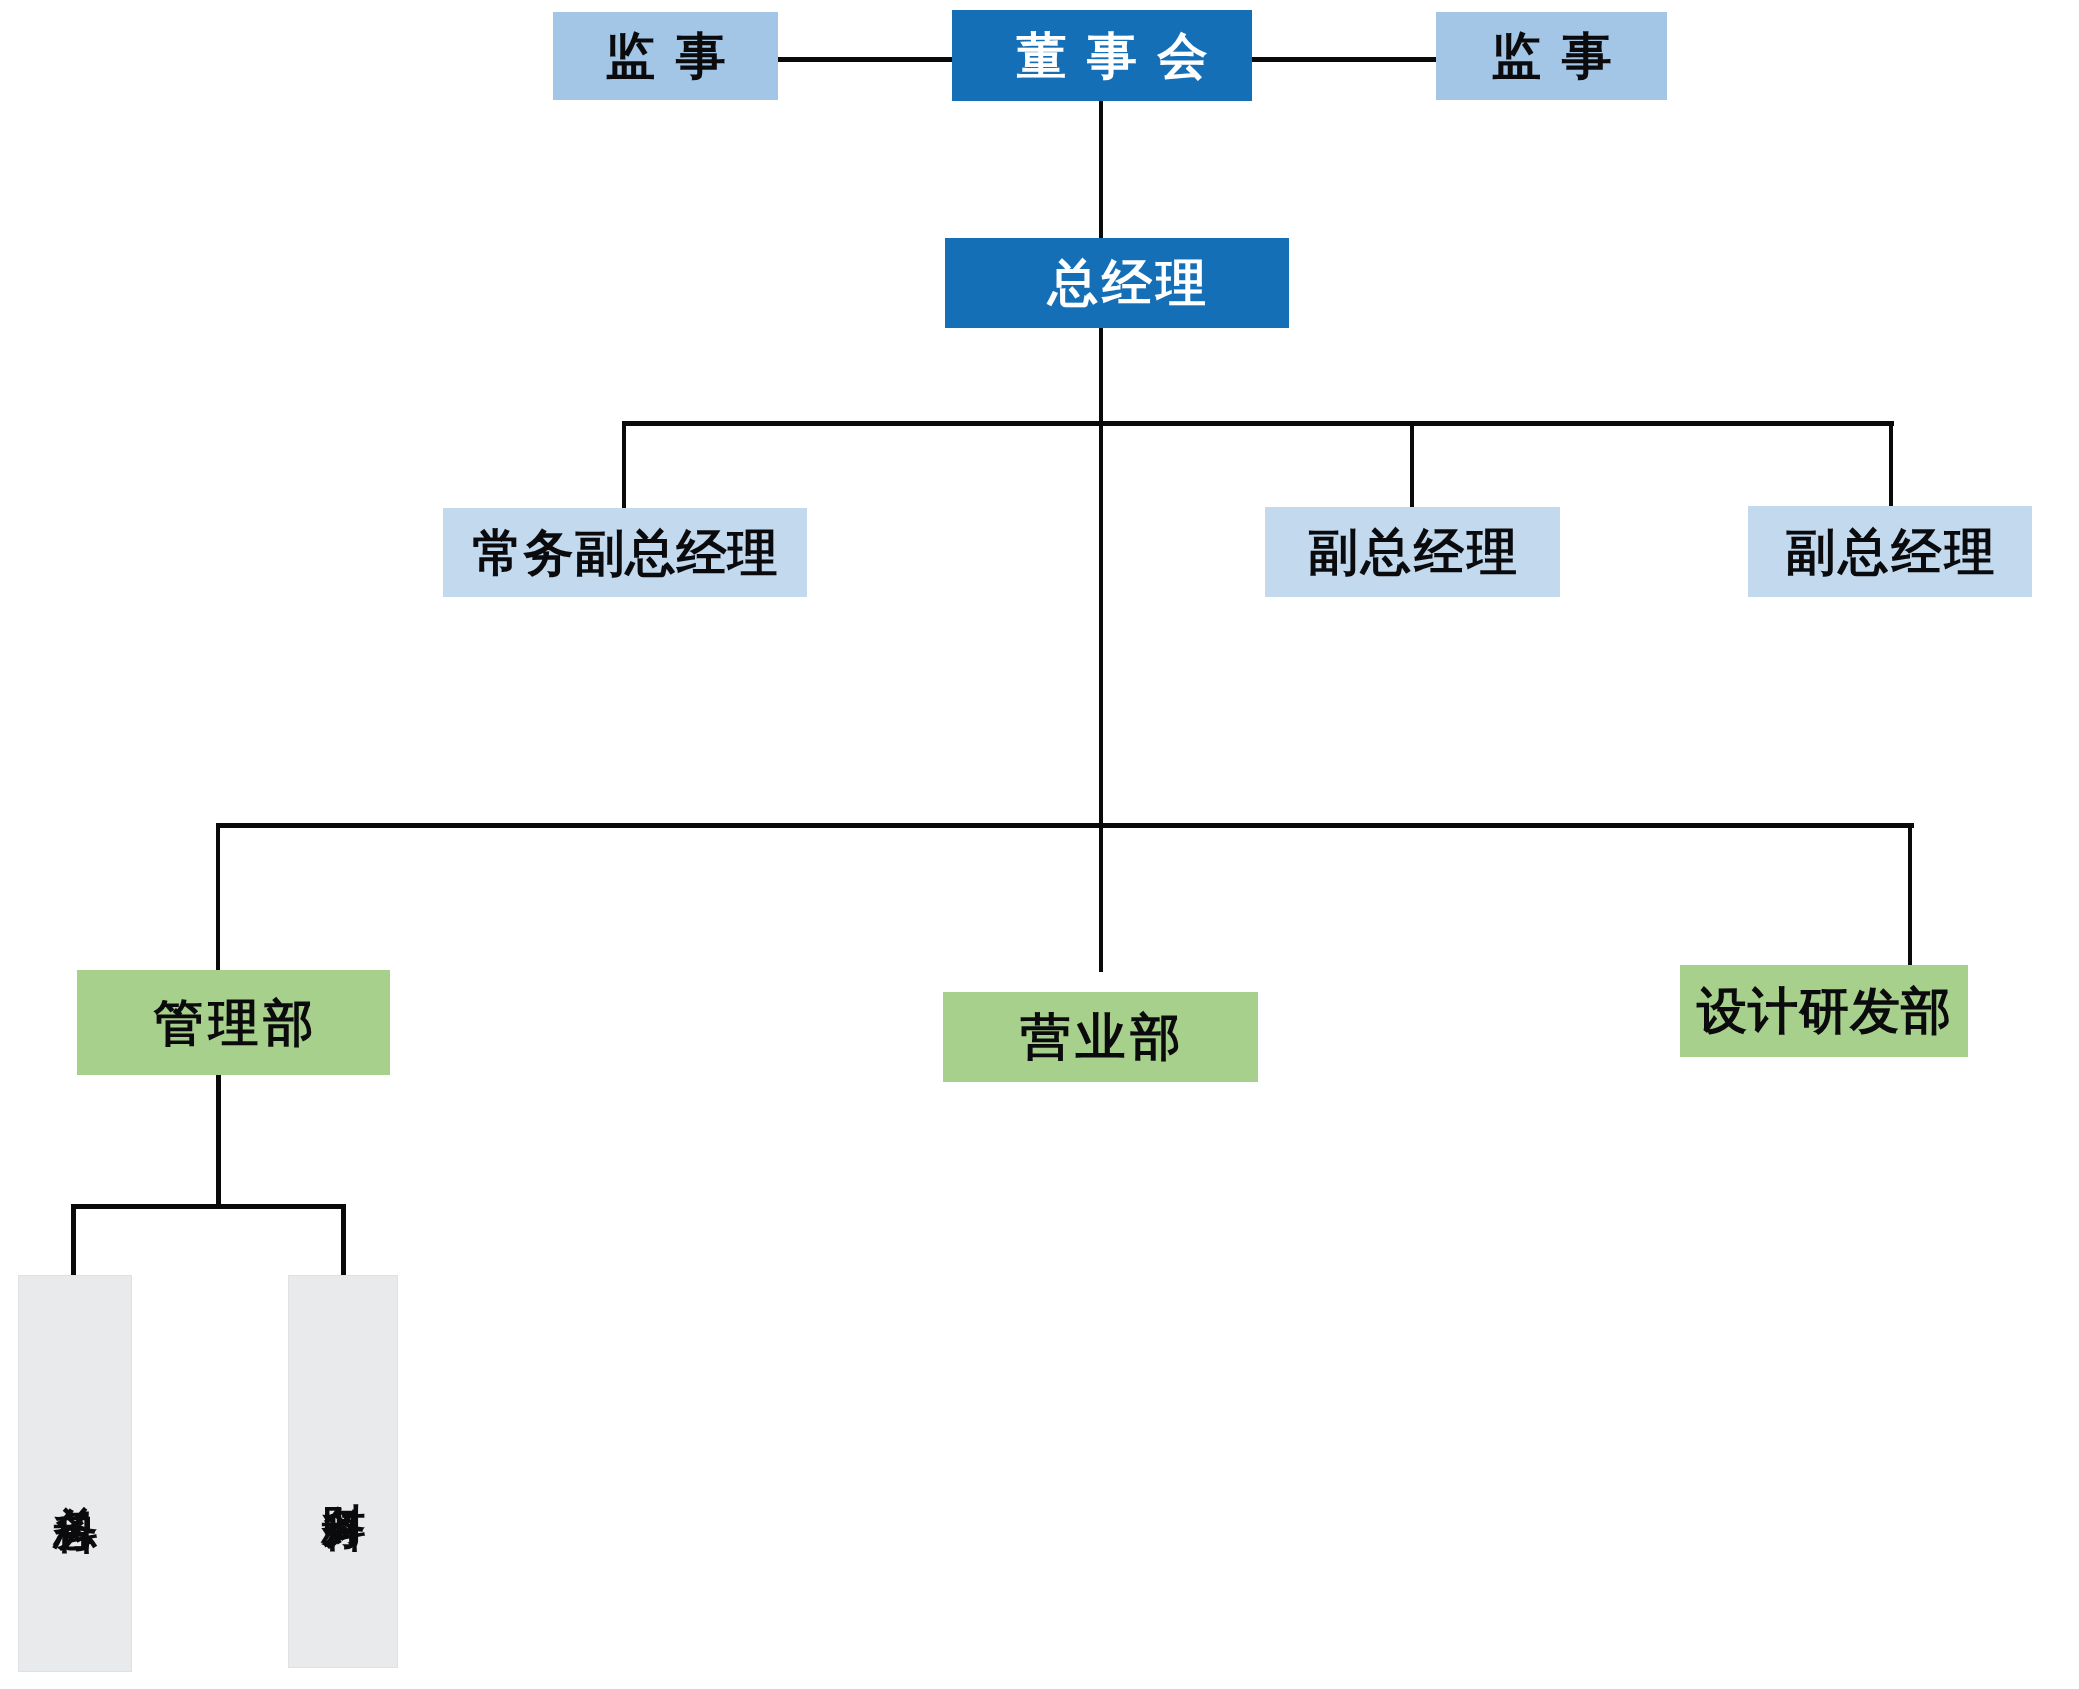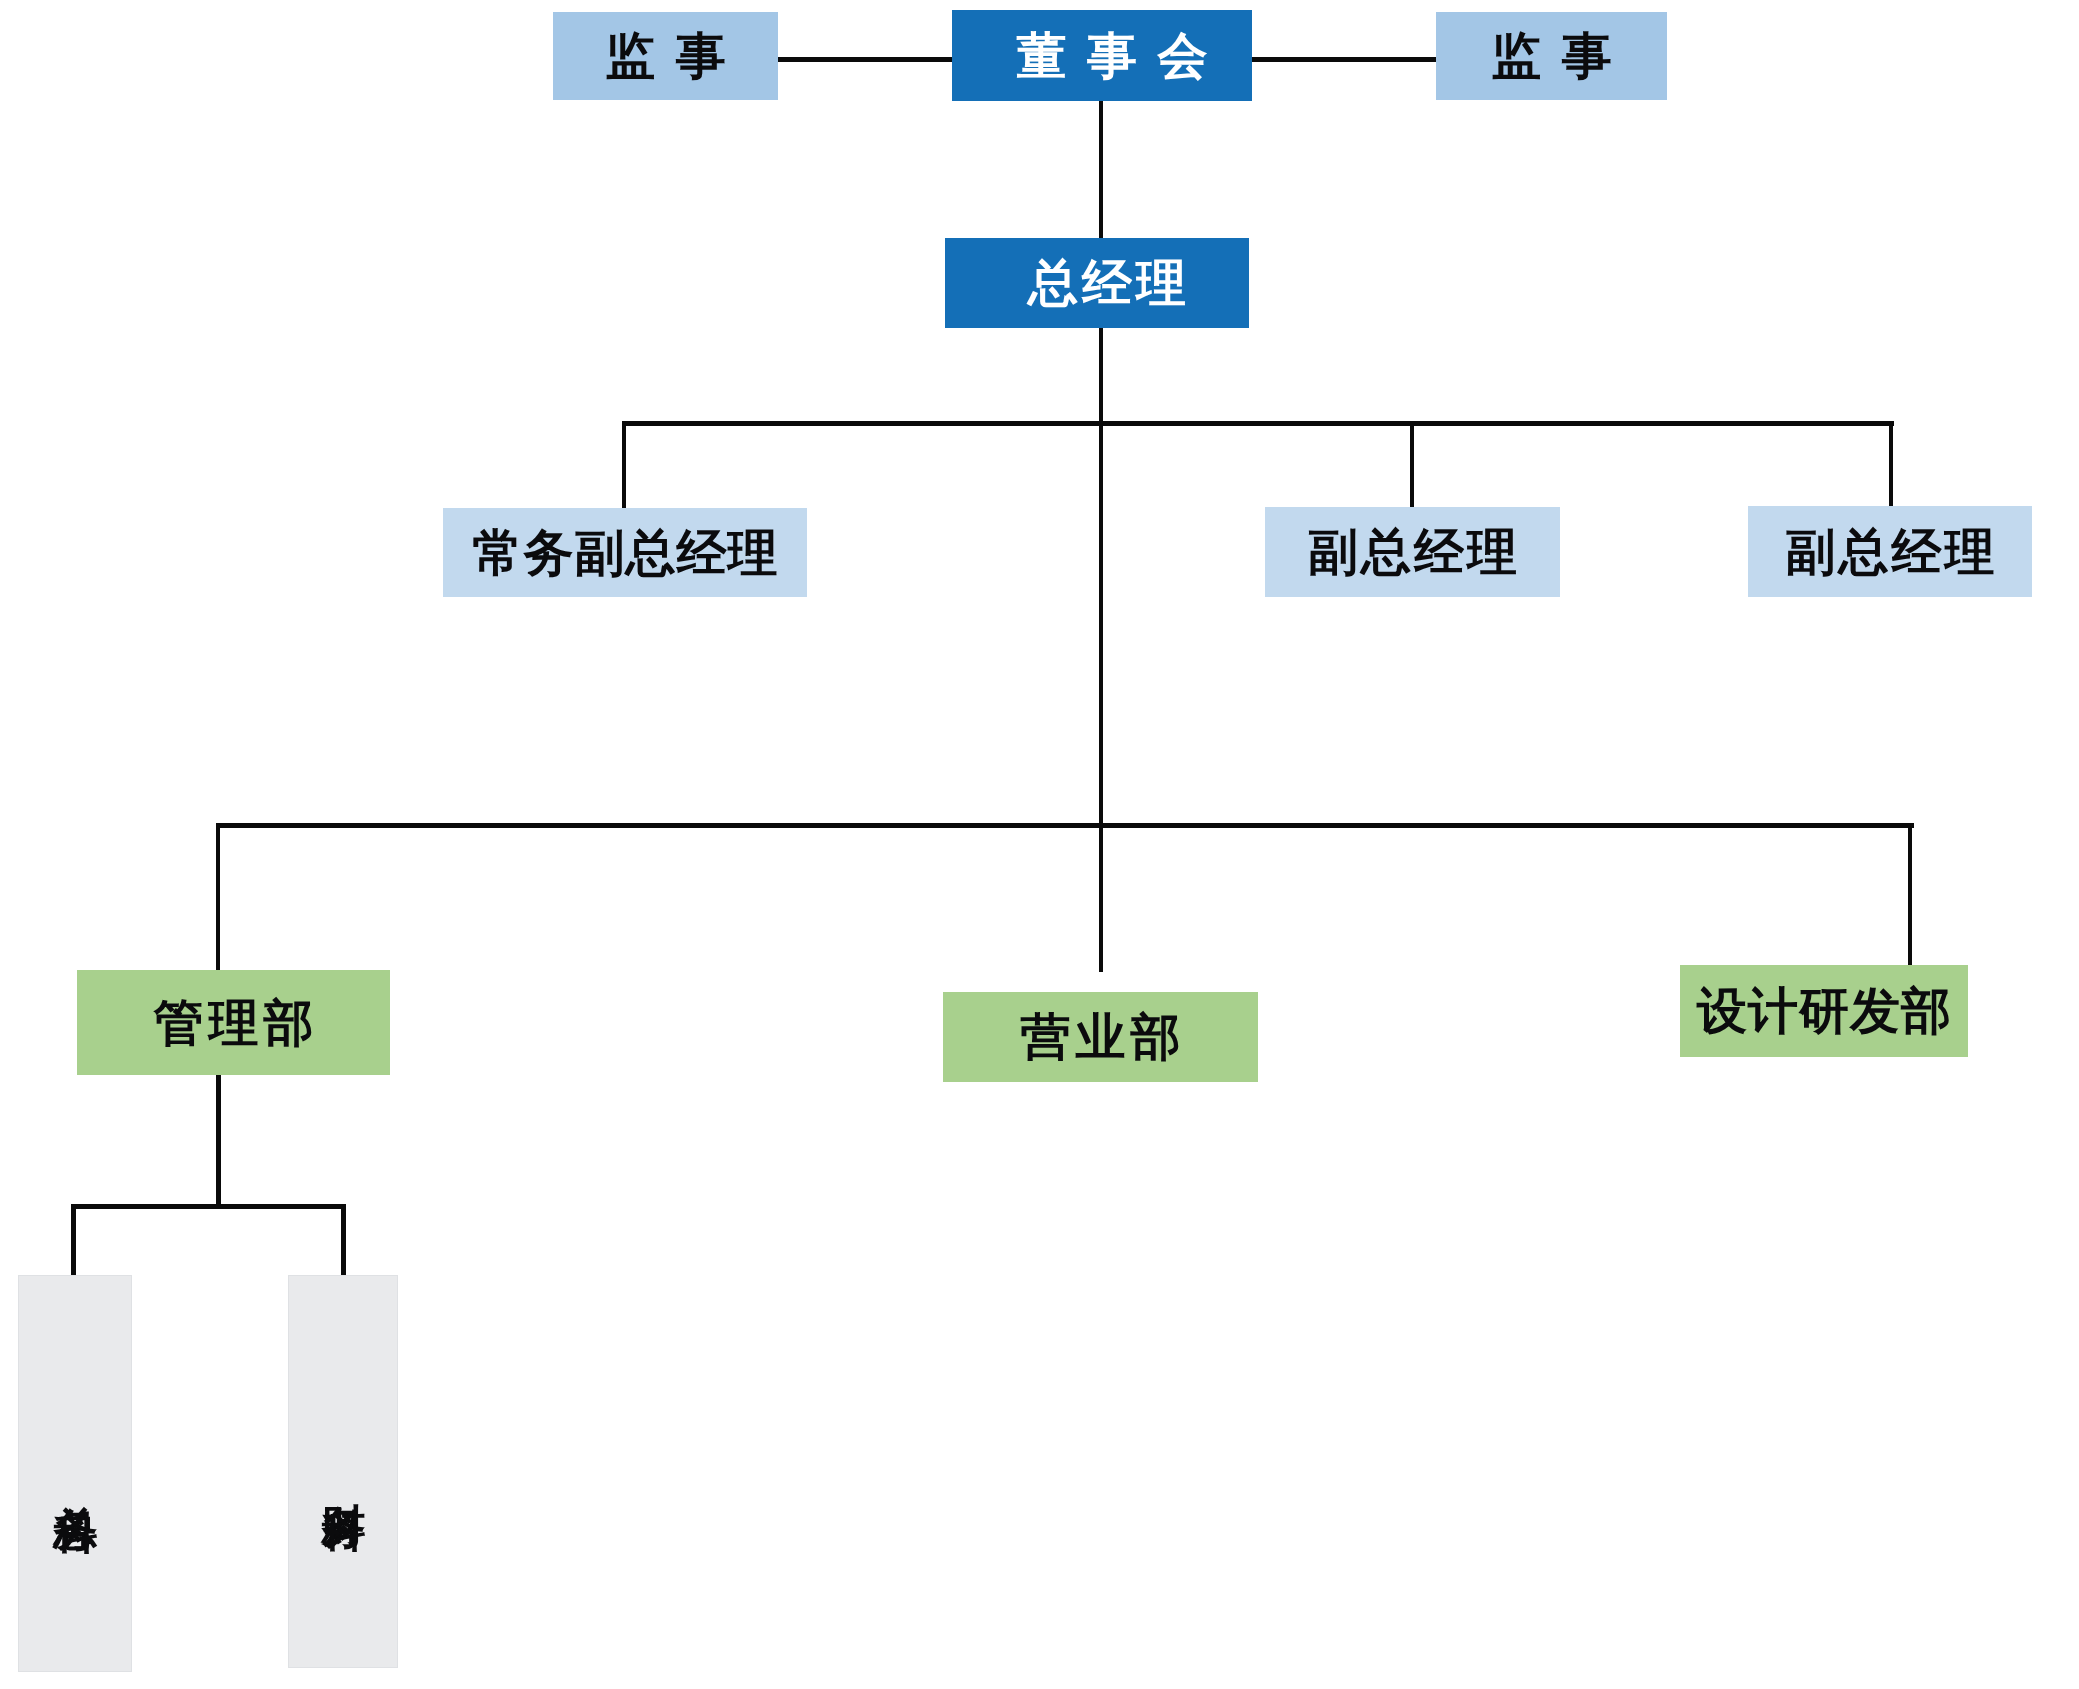--- a/index.html
+++ b/index.html
@@ -76,21 +76,21 @@
   </div>
 
   <div class="node dark" style="left:952px;top:10px;width:300px;height:91px">
     <span class="lbl ls-08">董 事 会</span>
   </div>
 
   <div class="node light" style="left:1436px;top:12px;width:231px;height:88px">
     <span class="lbl ls-08">监 事</span>
   </div>
 
-  <div class="node dark" style="left:945px;top:238px;width:304px;height:90px">
+  <div class="node dark" style="left:945px;top:238px;width:344px;height:90px">
     <span class="lbl ls-08">总经理</span>
   </div>
 
   <div class="node pale" style="left:443px;top:508px;width:364px;height:89px">
     <span class="lbl ls-02">常务副总经理</span>
   </div>
 
   <div class="node pale" style="left:1265px;top:507px;width:295px;height:90px">
     <span class="lbl ls-06">副总经理</span>
   </div>

